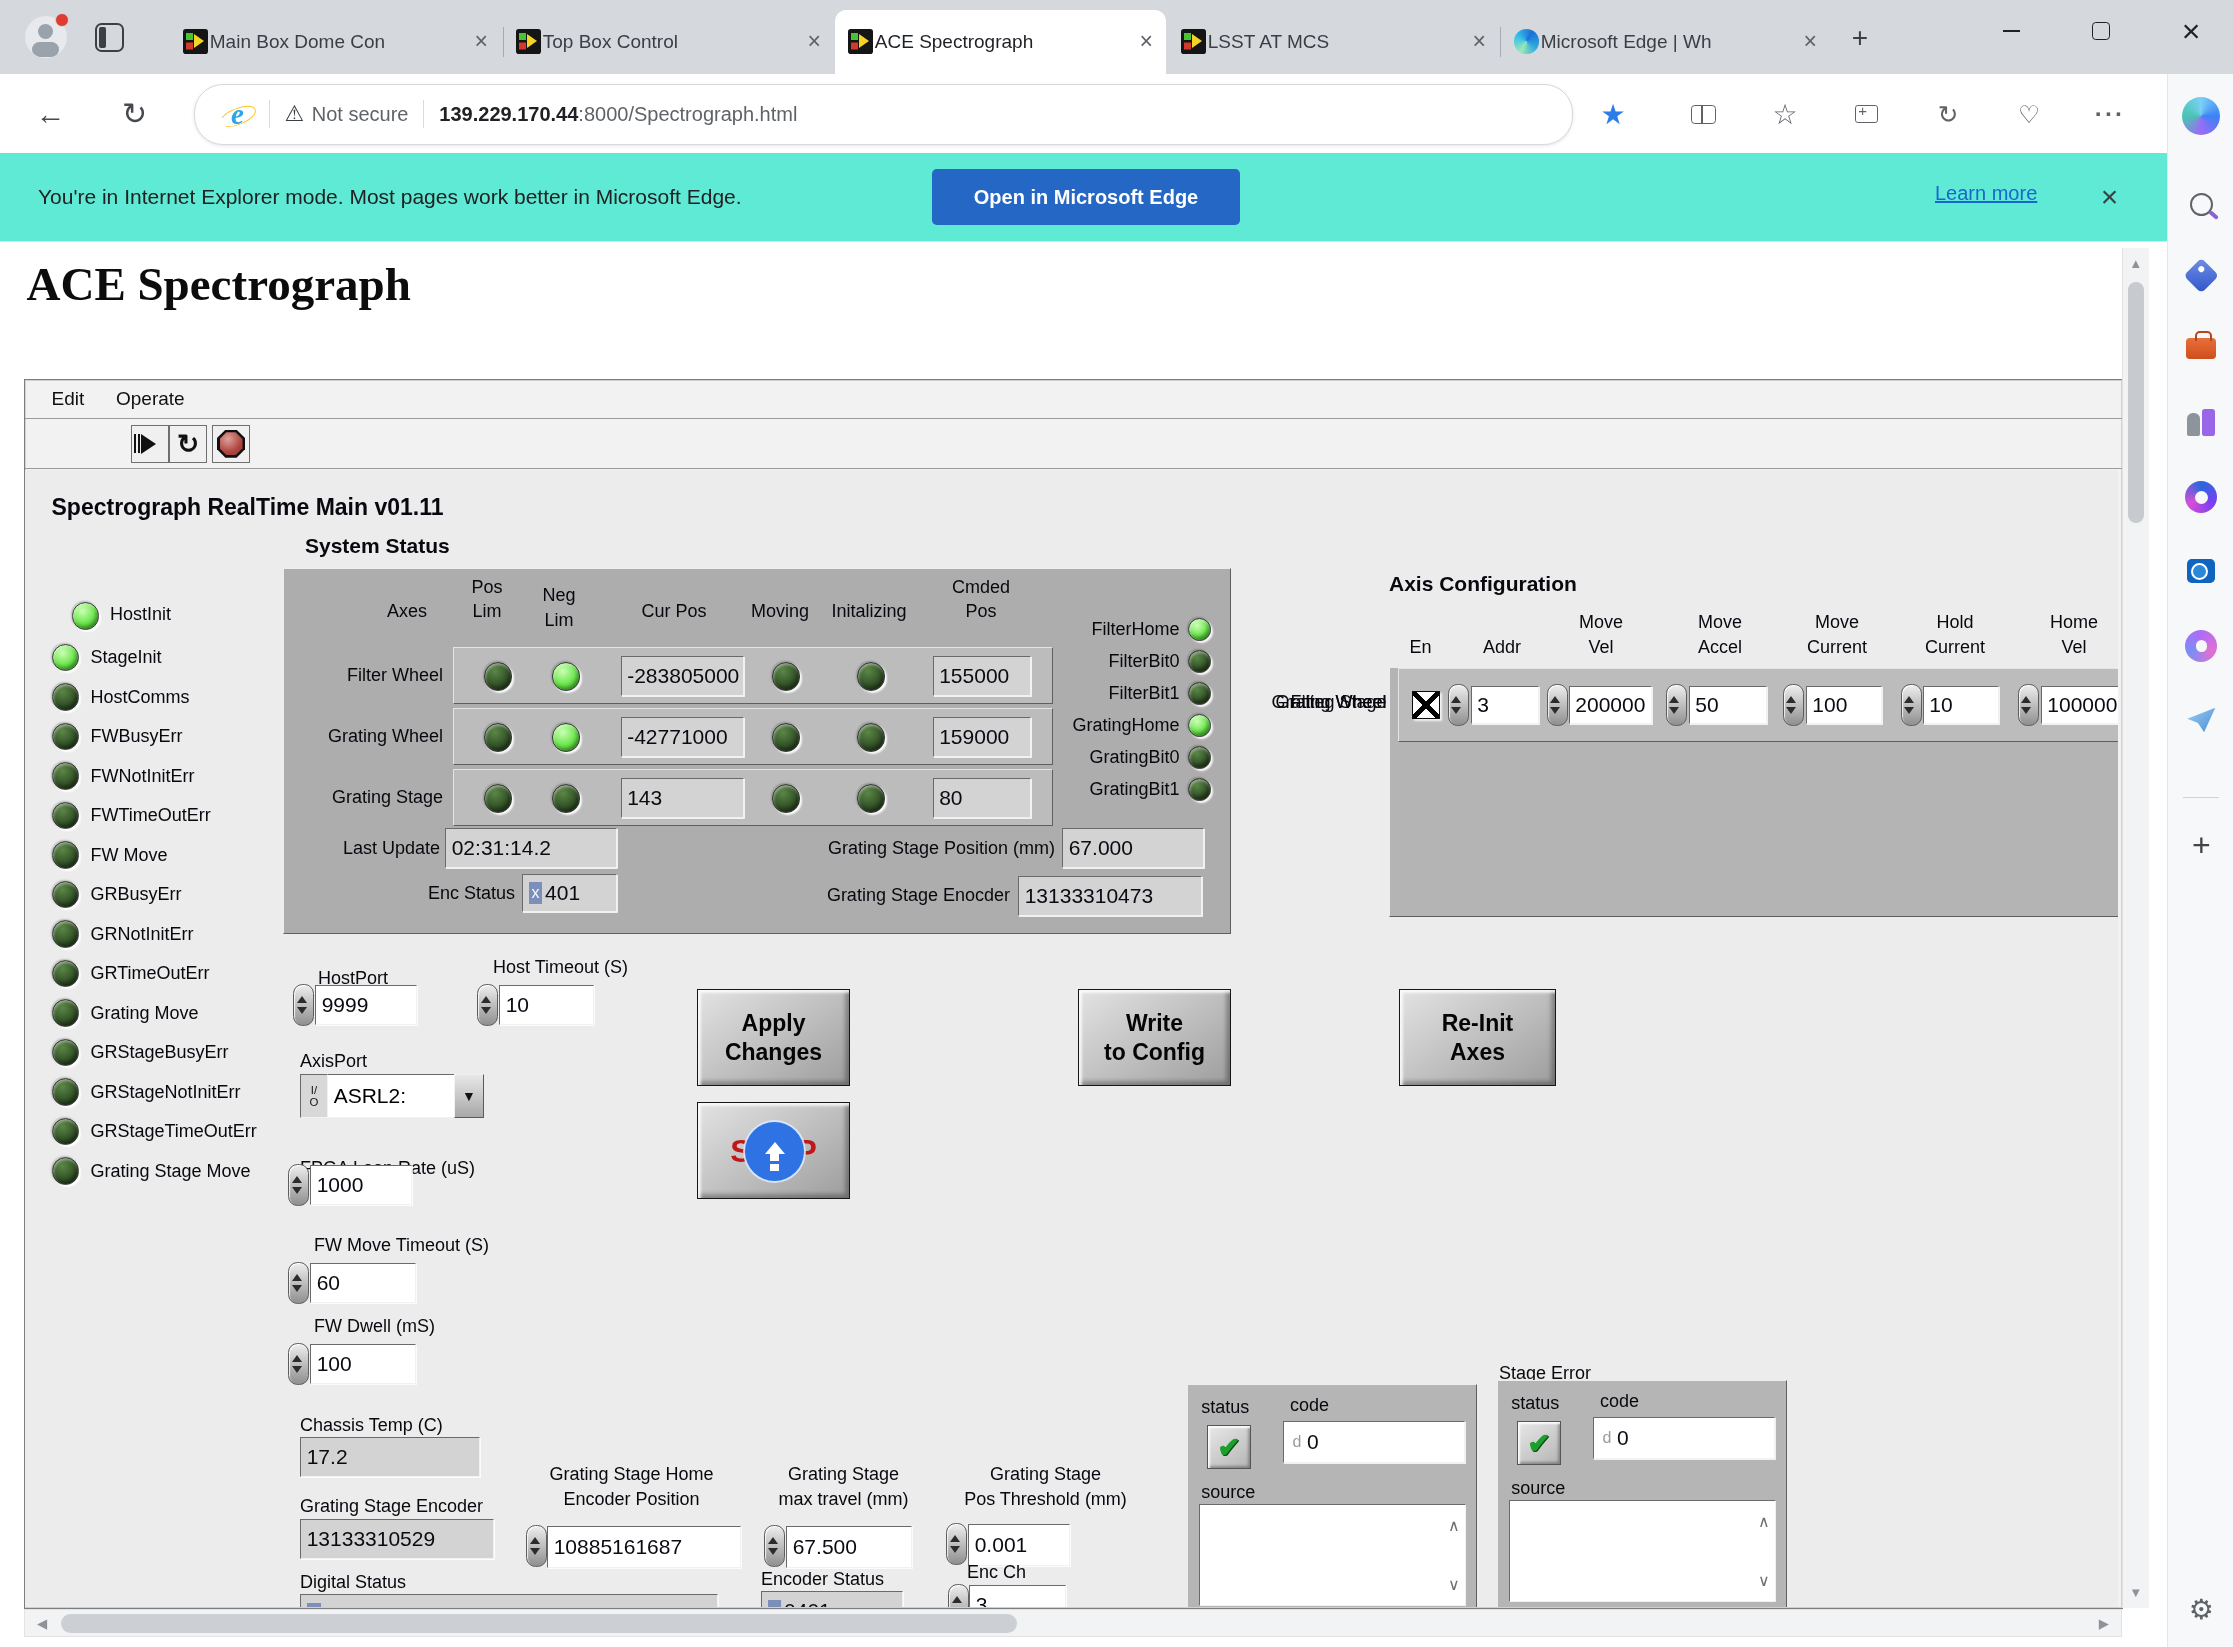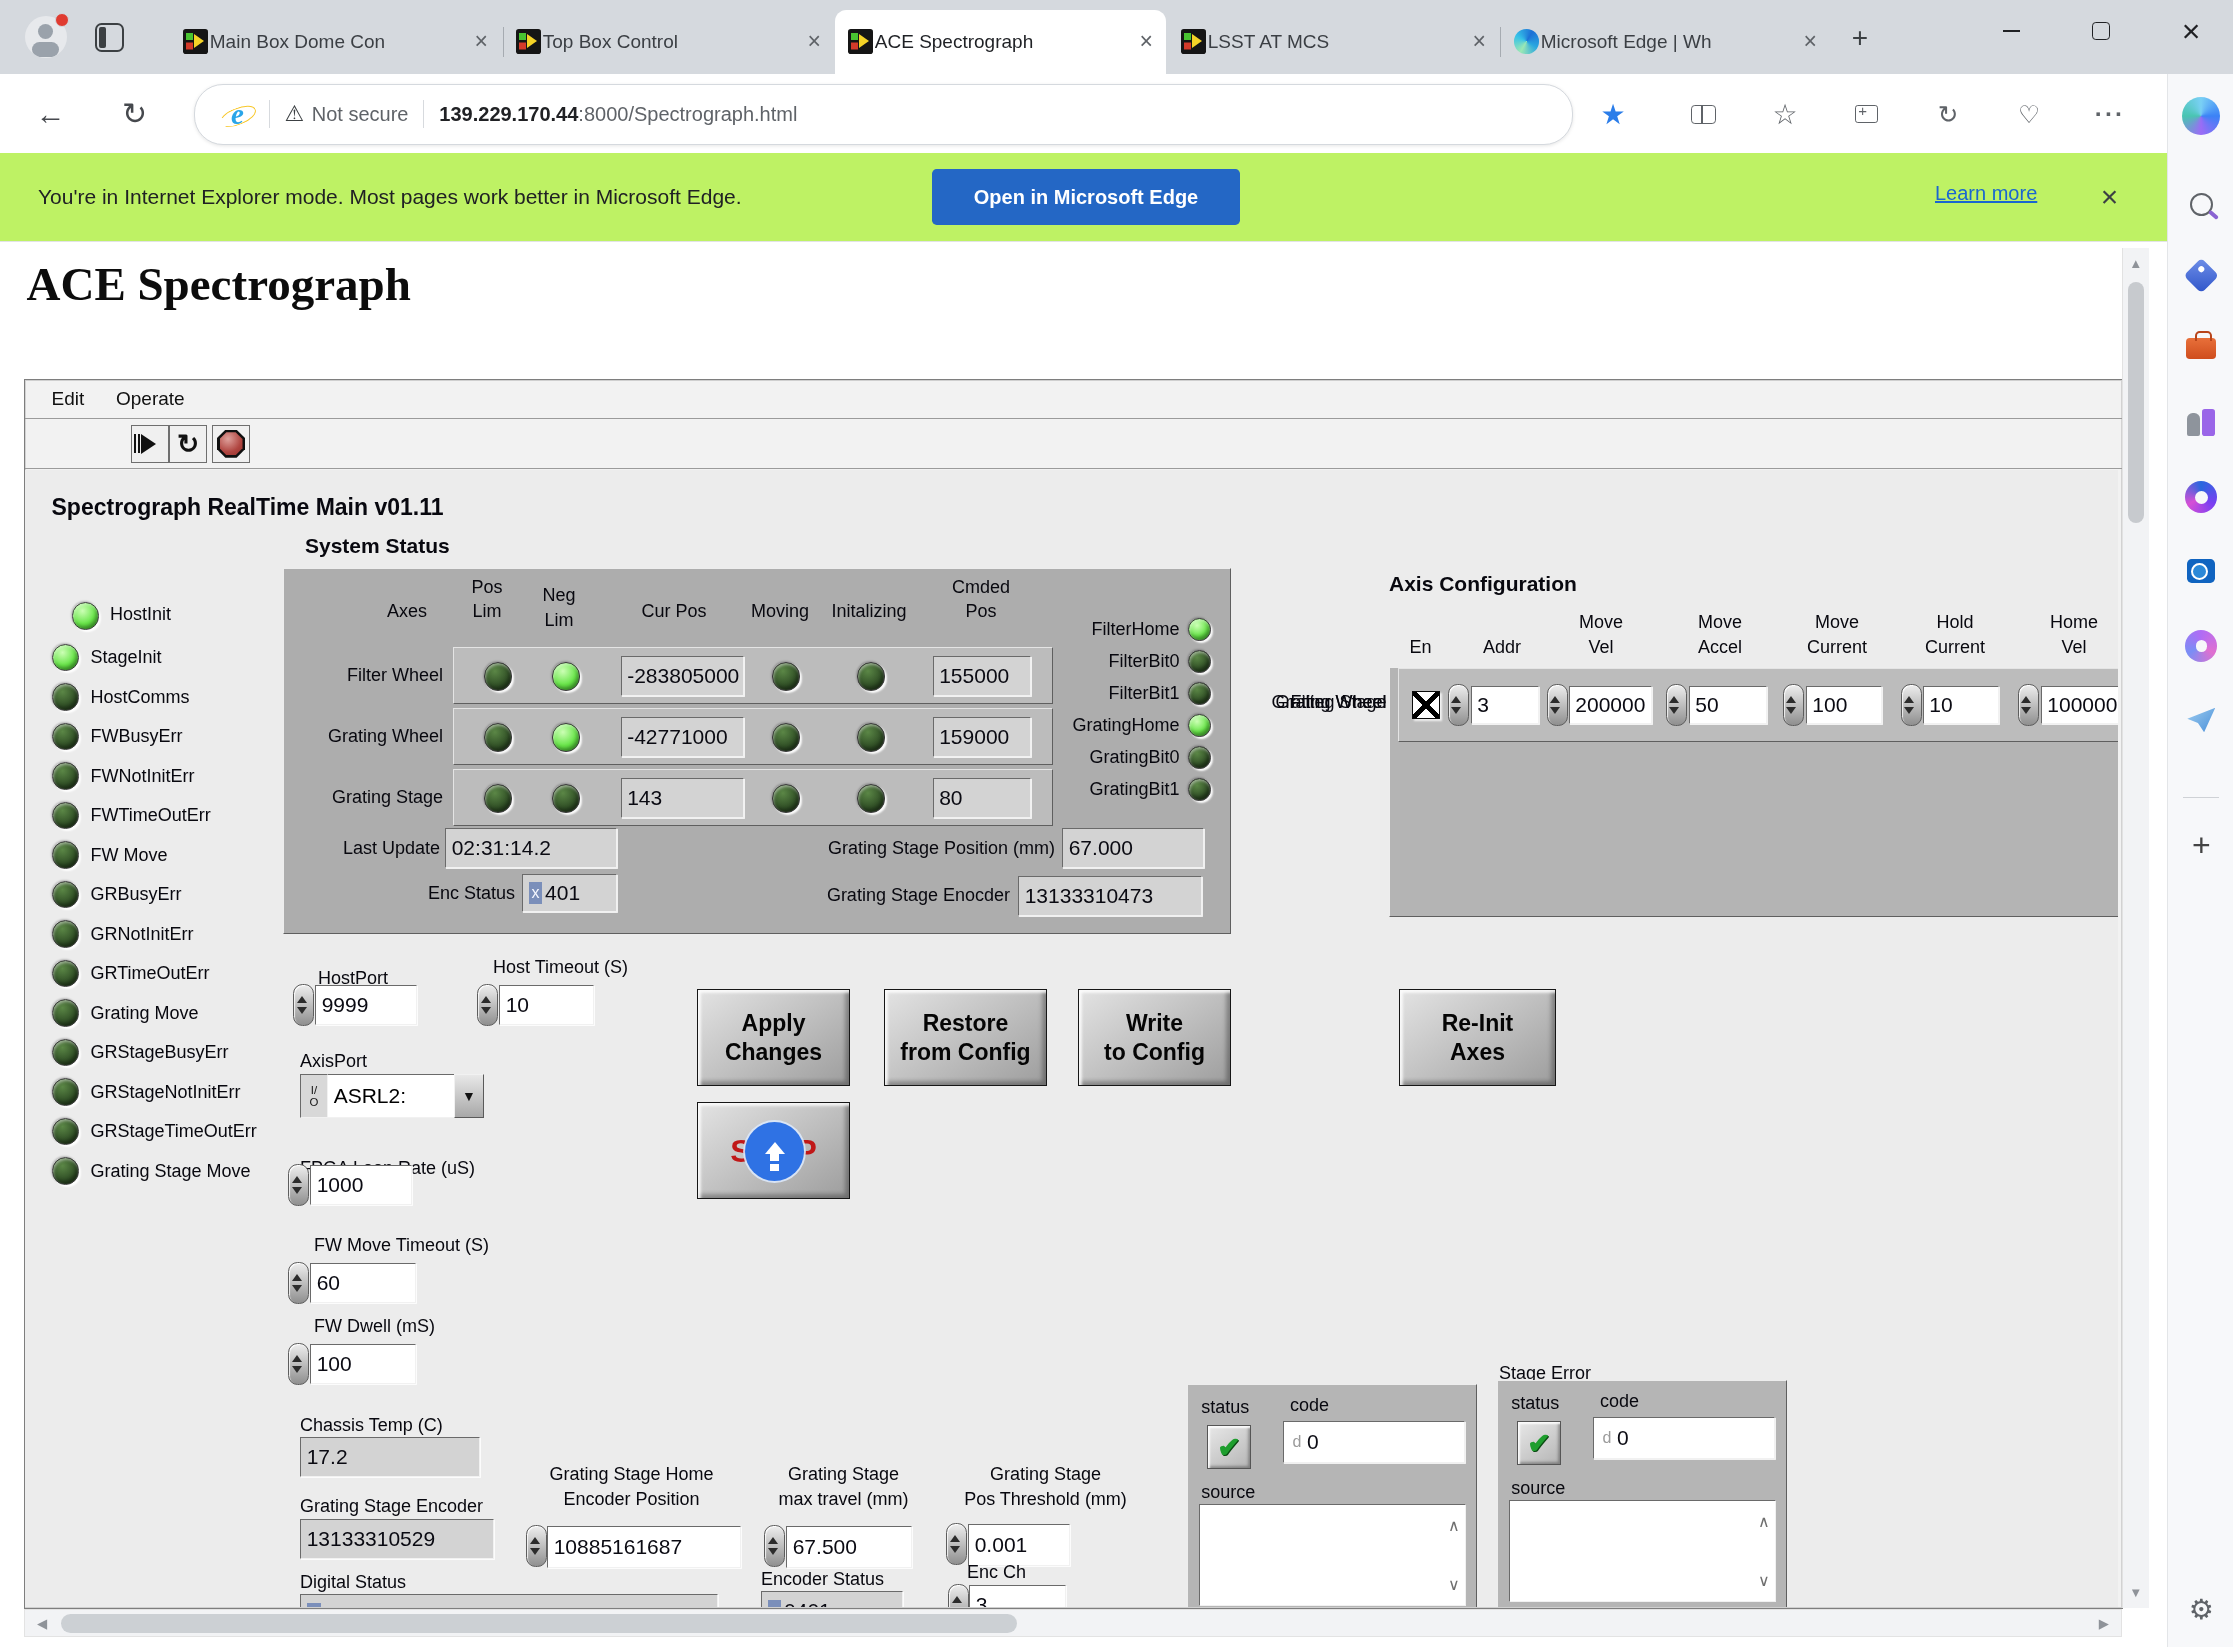--- a/index.html
+++ b/index.html
@@ -36,21 +36,21 @@
   .ieico::after{content:"";position:absolute;left:-2.8px;right:-2.8px;top:9.5px;bottom:5.7px;border:1.9px solid #f8c82c;border-left-color:transparent;border-radius:50%;transform:rotate(-22deg);}
   .vsep{width:0.9px;height:28px;background:#d7dade;margin:0 15px;flex:none;}
   .warnico{font-size:22px;color:#3c4043;margin-right:7.6px;}
   .urlhost{color:#202124;font-weight:bold;}
   .tbico{position:absolute;top:23px;width:34px;height:34px;display:flex;align-items:center;justify-content:center;color:#5f6368;font-size:24.6px;}
   .ico-split{width:23px;height:17px;border:1.9px solid #5f6368;border-radius:3.8px;position:relative;}
   .ico-split::after{content:"";position:absolute;left:9.5px;top:0;bottom:0;width:1.9px;background:#5f6368;}
   .ico-coll{width:21px;height:16px;border:1.9px solid #5f6368;border-radius:2.8px;position:relative;}
   .ico-coll::before{content:"+";position:absolute;left:2.8px;top:-3.8px;font-size:15px;color:#5f6368;}
 
-  .banner{position:absolute;left:0;top:153px;width:2167px;height:88px;background:#bef264;border-bottom:0.9px solid #e2e4e6;}
+  .banner{position:absolute;left:0;top:153px;width:2167px;height:88px;background:#5eead4;border-bottom:0.9px solid #e2e4e6;}
   .bannertxt{position:absolute;left:38px;top:0;height:88px;display:flex;align-items:center;font-size:21px;color:#202124;}
   .bannerbtn{position:absolute;left:932px;top:16px;width:308px;height:56px;background:#2467c5;color:#fff;border-radius:4.7px;font-size:20px;font-weight:bold;display:flex;align-items:center;justify-content:center;}
   .bannerlink{position:absolute;left:1935px;top:29px;font-size:20px;color:#1a66d0;text-decoration:underline;}
   .bannerx{position:absolute;left:2087px;top:21px;width:45px;height:45px;display:flex;align-items:center;justify-content:center;font-size:30px;color:#3c4043;}
 
   
   .pgheading{position:absolute;left:26.5px;top:257px;font-family:"Liberation Serif",serif;font-weight:bold;font-size:47px;color:#0c0c0c;}
 
   
   .lvframe{position:absolute;left:24px;top:379px;width:2097px;height:1228px;border:1.9px solid #7e7e7e;background:#f2f2f2;box-shadow:inset 0 0 0 0.9px #cfcfcf;}
@@ -497,22 +497,20 @@
       <div class="lvlab" style="left:293px;top:496px;">HostPort</div>
       <span class="spin" style="left:268px;top:514px;"></span>
       <div class="fld recess" style="left:290px;top:515px;width:102px;height:40px;">9999</div>
 
       <div class="lvlab" style="left:468px;top:485px;">Host Timeout (S)</div>
       <span class="spin" style="left:452px;top:514px;"></span>
       <div class="fld recess" style="left:474px;top:515px;width:95px;height:40px;">10</div>
 
       <div class="lvbtn" style="left:672px;top:519px;width:153px;height:97px;">Apply
 Changes</div>
-      <div class="lvbtn" style="left:859px;top:519px;width:163px;height:97px;">Restore
-from Config</div>
       <div class="lvbtn" style="left:1053px;top:519px;width:153px;height:97px;">Write
 to Config</div>
       <div class="lvbtn" style="left:1374px;top:519px;width:157px;height:97px;">Re-Init
 Axes</div>
 
       <div class="lvlab" style="left:275px;top:579px;">AxisPort</div>
       <div class="combo" style="left:275px;top:604px;width:184px;">
         <span class="iocell">I/<br>O</span>
         <span class="combofld">ASRL2:</span>
         <span class="comboarr">▼</span>

